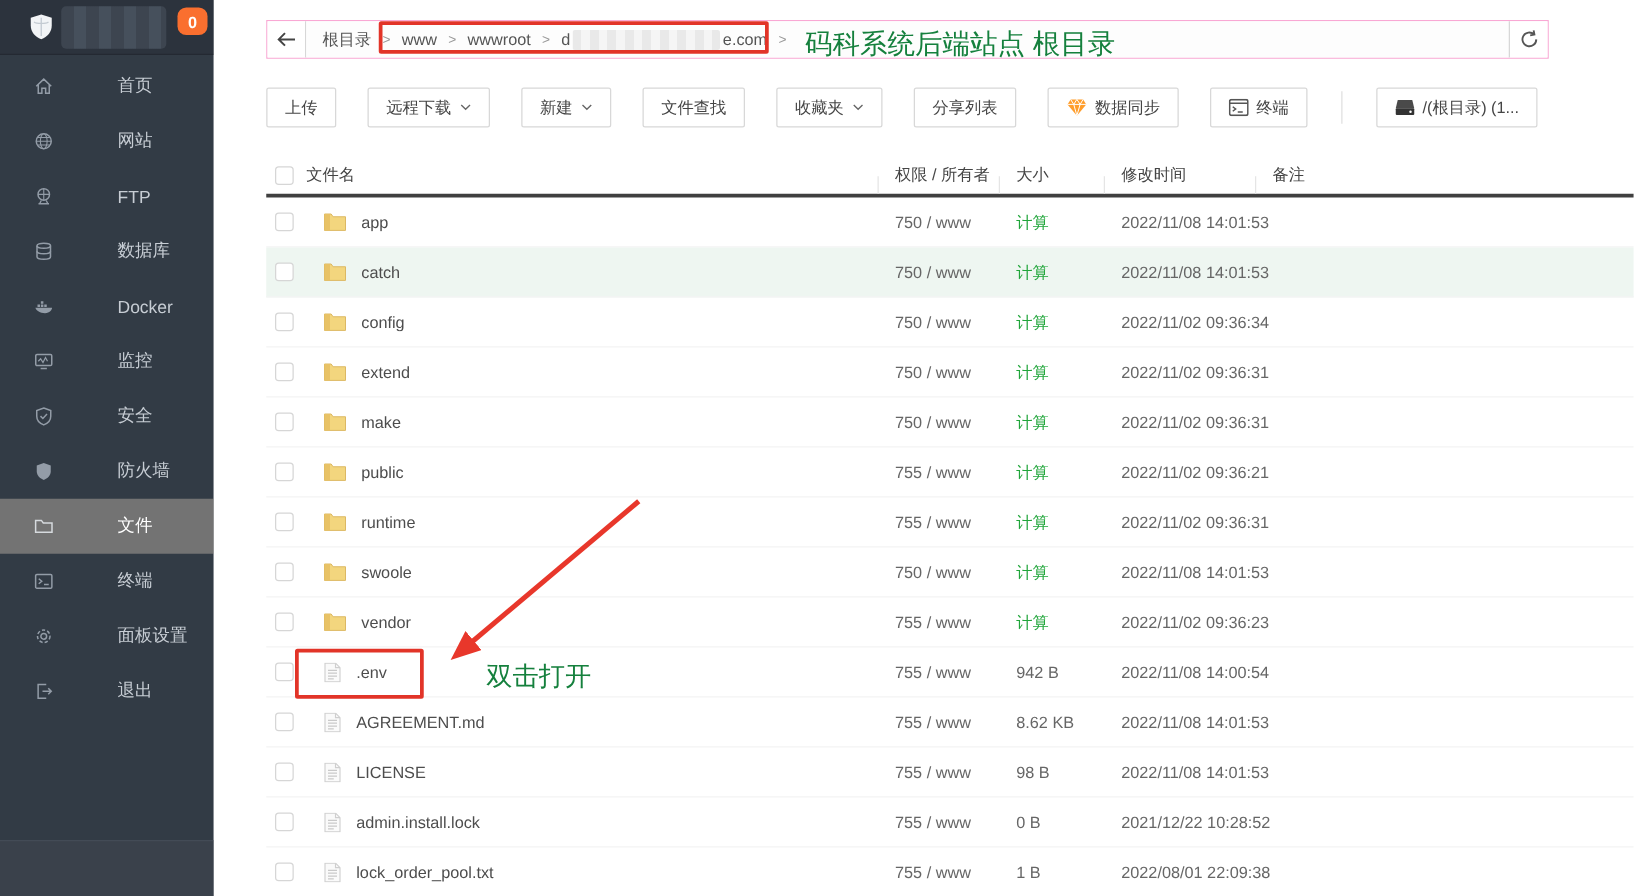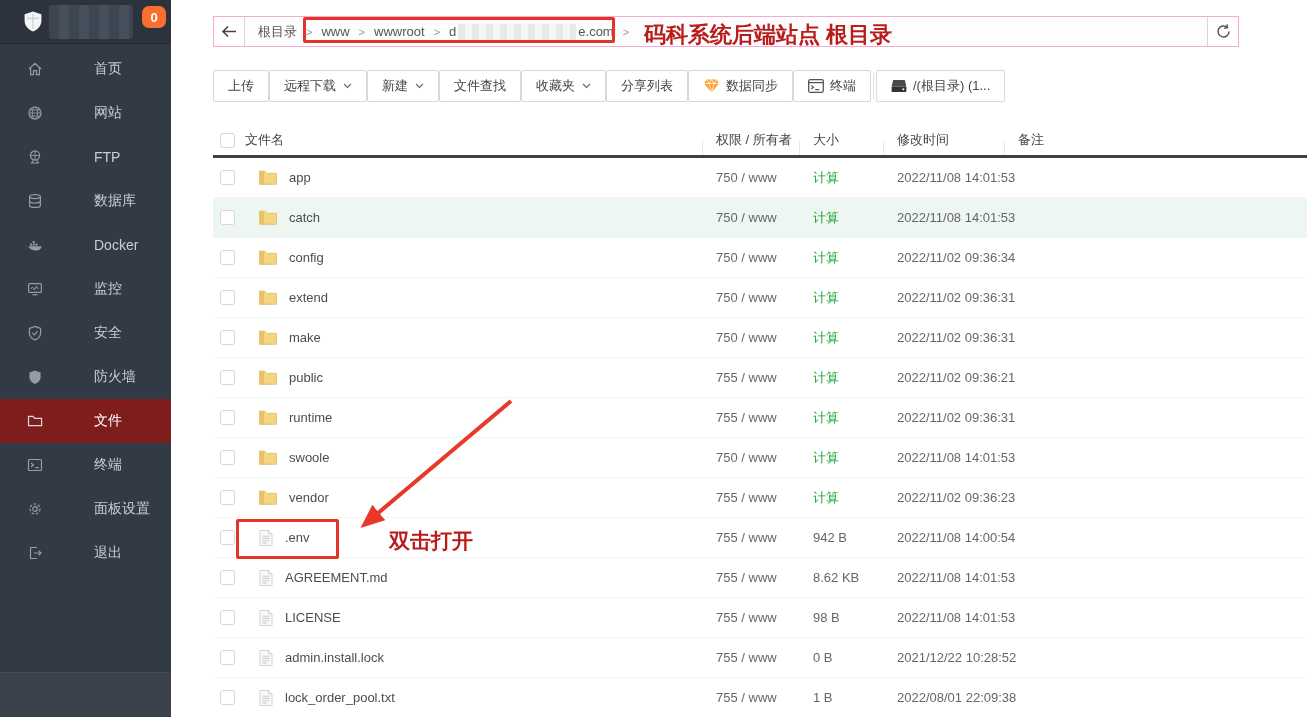--- a/index.html
+++ b/index.html
@@ -13,21 +13,21 @@
   .side-head { height:44px; position:relative; display:flex; align-items:center;
     padding-left:24px; background:#2c333d; border-bottom:1px solid rgba(0,0,0,.18); flex:none; }
   .logo-blur { width:84px; height:34px; margin-left:7px; border-radius:4px;
     background:repeating-linear-gradient(90deg,#3d4550 0 10px,#46505c 10px 20px); }
   .badge { position:absolute; right:5px; top:6px; min-width:24px; height:22px;
     background:#fa6f2f; color:#fff; border-radius:7px; font-size:13px; font-weight:bold;
     display:flex; align-items:center; justify-content:center; padding:0 6px; }
   .nav { flex:none; padding-top:3px; }
   .nav-item { height:44px; display:flex; align-items:center; padding-left:27px;
     color:#c7cdd4; font-size:14px; cursor:pointer;gap:32px; }
-  .nav-item.active { background:#7f1d1d; color:#fff; }
+  .nav-item.active { background:#737373; color:#fff; }
   .nav-icon { width:16px; height:16px; margin-right:19px; color:#939ca7;
     display:flex; align-items:center; justify-content:center; }
   .nav-item.active .nav-icon { color:#d6dade; }
   .side-foot { margin-top:auto; height:45px; background:#3a414b; border-top:1px solid #434b56; }
 
   
   .main { position:absolute; left:171px; top:0; right:0; height:717px; background:#fff; }
 
   
   .crumb-bar { position:absolute; left:42px; top:16px; width:1026px; height:31px;
@@ -39,21 +39,21 @@
   .crumb { cursor:pointer; white-space:nowrap; }
   .crumb-sep { color:#999; font-size:11px; }
   .domain-blur { display:inline-block; width:118px; height:16px; border-radius:2px;
     vertical-align:middle;
     background:repeating-linear-gradient(90deg,#e9e9e9 0 7px,#f5f5f5 7px 14px); }
   .refresh-btn { width:31px; border-left:1px solid #d7d7d7; display:flex;
     align-items:center; justify-content:center; cursor:pointer; background:#fff; }
 
   
   .toolbar { position:absolute; left:42px; top:76px; height:20px; display:flex;
-    align-items:center; gap:0; }
+    align-items:center; gap:25px; }
   .tb-btn { height:32px; background:#fff; border:1px solid #d8d8d8; border-radius:2px;
     padding:0 14px; font-size:13px; color:#454545; display:flex; align-items:center;
     gap:6px; cursor:pointer; white-space:nowrap;
     font-family:"Liberation Sans","DejaVu Sans",sans-serif; }
   .tb-caret { display:flex; margin-left:1px; }
   .tb-icon { display:flex; }
   .tb-sep { width:1px; height:26px; background:#e0e0e0; margin:0 2px; }
 
   
   .filetable { position:absolute; left:42px; top:125px; width:1094px; }
@@ -76,21 +76,21 @@
   .ft-head .col-perm,.ft-head .col-size,.ft-head .col-mtime,.ft-head .col-note { position:relative; }
   .size-link { color:#20a53a; cursor:pointer; }
   .muted { color:#666; }
 
   
   .overlay { position:absolute; left:0; top:0; width:1307px; height:717px;
     pointer-events:none; z-index:50; }
   .red-rect { position:absolute; border:3px solid #e23428; border-radius:2px; }
   .red-rect.r1 { left:303px; top:17px; width:312px; height:26px; }
   .red-rect.r2 { left:236px; top:519px; width:103px; height:40px; }
-  .red-note { position:absolute; color:#b91c1c; font-weight:700; white-space:nowrap; }
+  .red-note { position:absolute; color:#15803d; font-weight:400; white-space:nowrap; }
   .red-note.n1 { left:644px; top:20px; font-size:22px; }
   .red-note.n2 { left:389px; top:527px; font-size:21px; }
   .arrow-svg { position:absolute; left:0; top:0; }
 </style>
 </head>
 <body>
 
 <aside class="sidebar">
   <div class="side-head">
     <span style="display:flex;">

